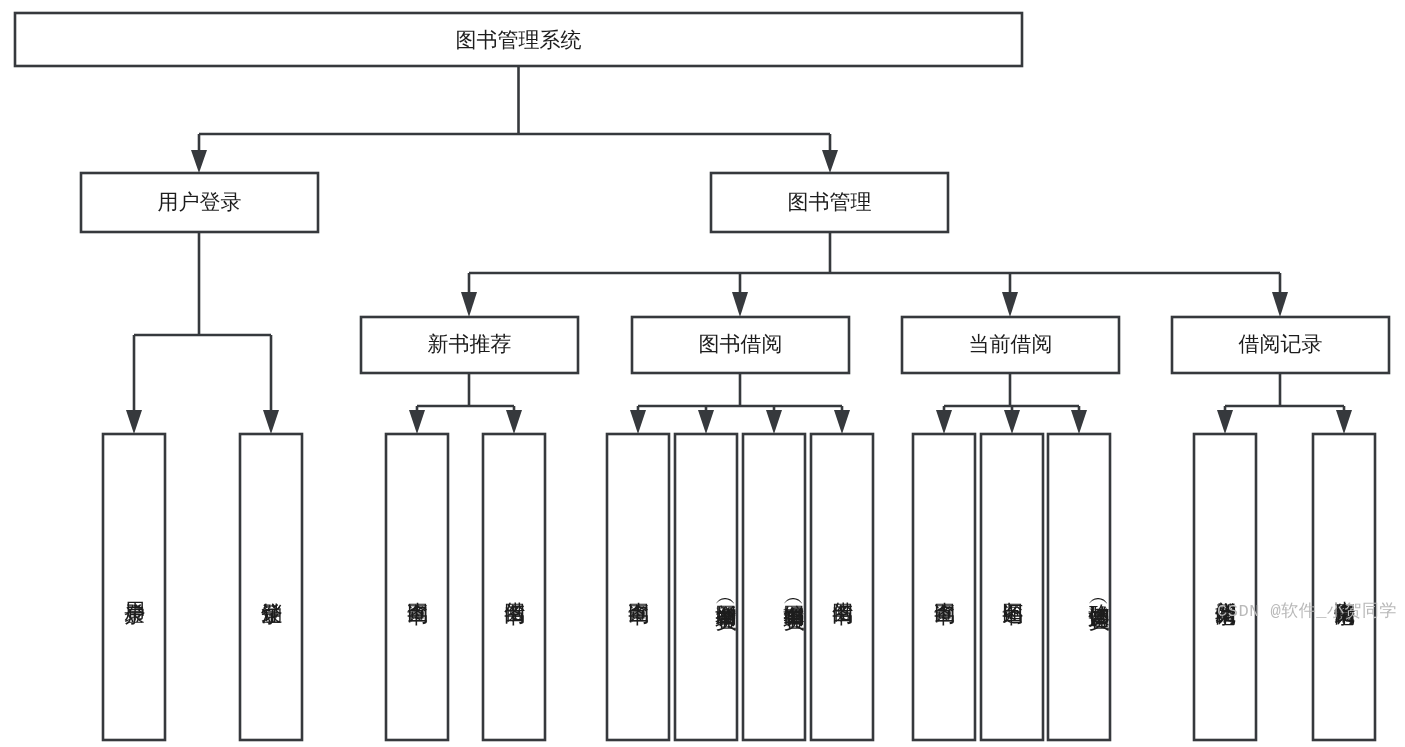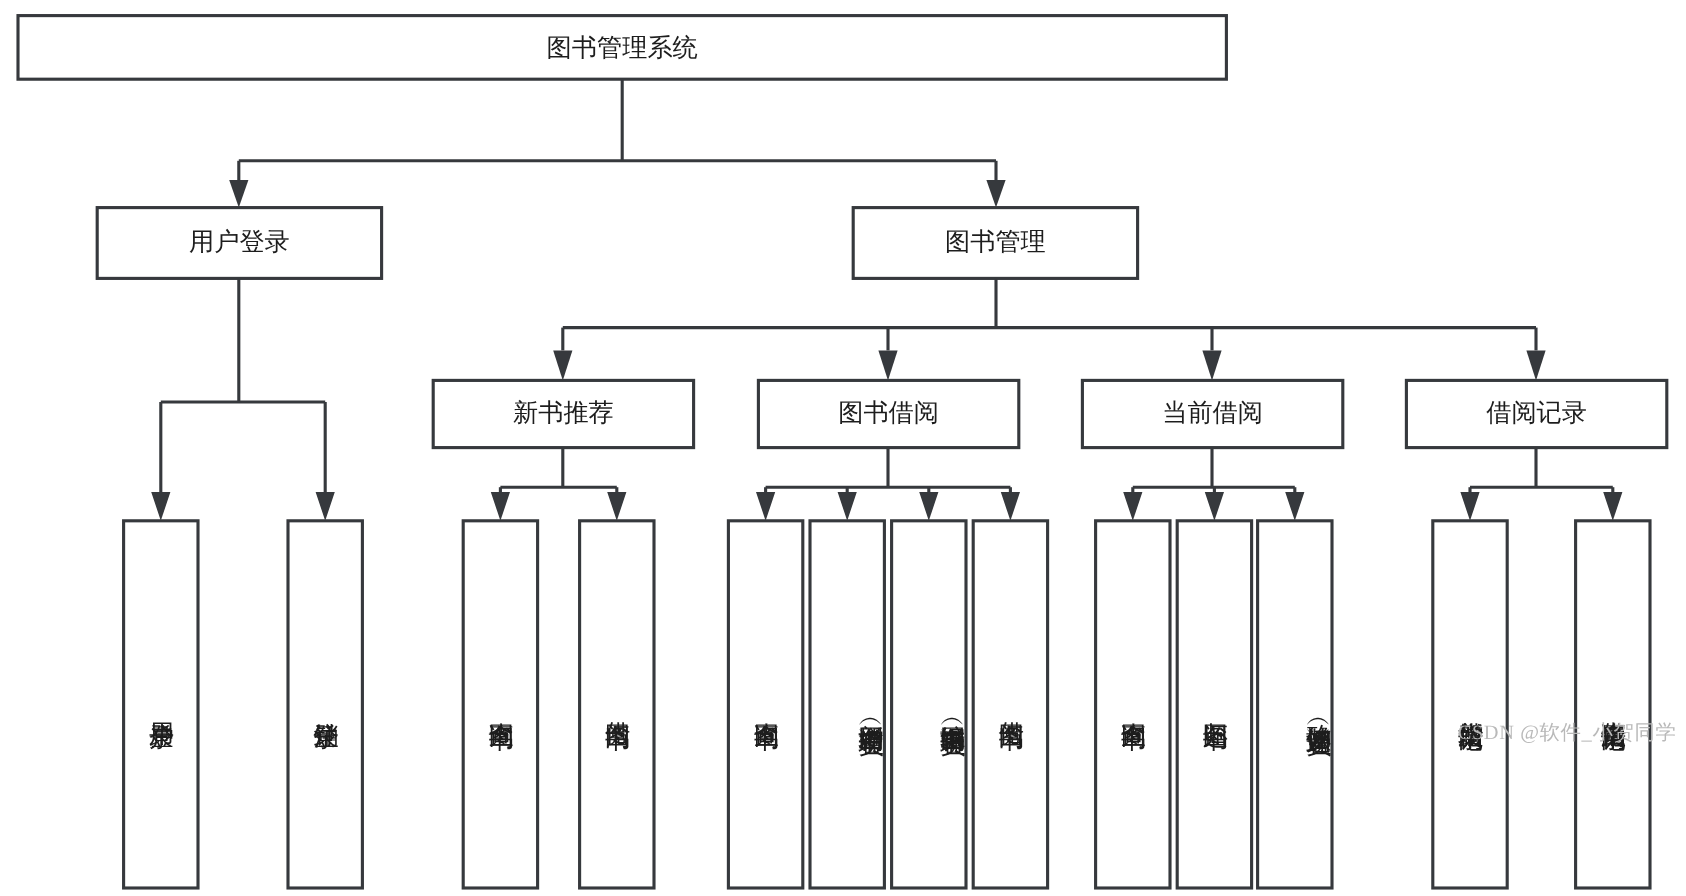--- a/index.html
+++ b/index.html
@@ -68,21 +68,21 @@
     white-space: nowrap;
     display: flex;
     align-items: center;
     justify-content: center;
     pointer-events: none;
   }
   .watermark {
     position: absolute;
     right: 8px;
     bottom: 6px;
-    font-family: Liberation Serif, serif;
+    font-family: Liberation Mono, monospace;
     font-size: 17px;
     color: #b9b9b9;
     white-space: nowrap;
     letter-spacing: 0.5px;
   }
 </style>
 </head>
 <body>
 
 <div id="diagram-root">

